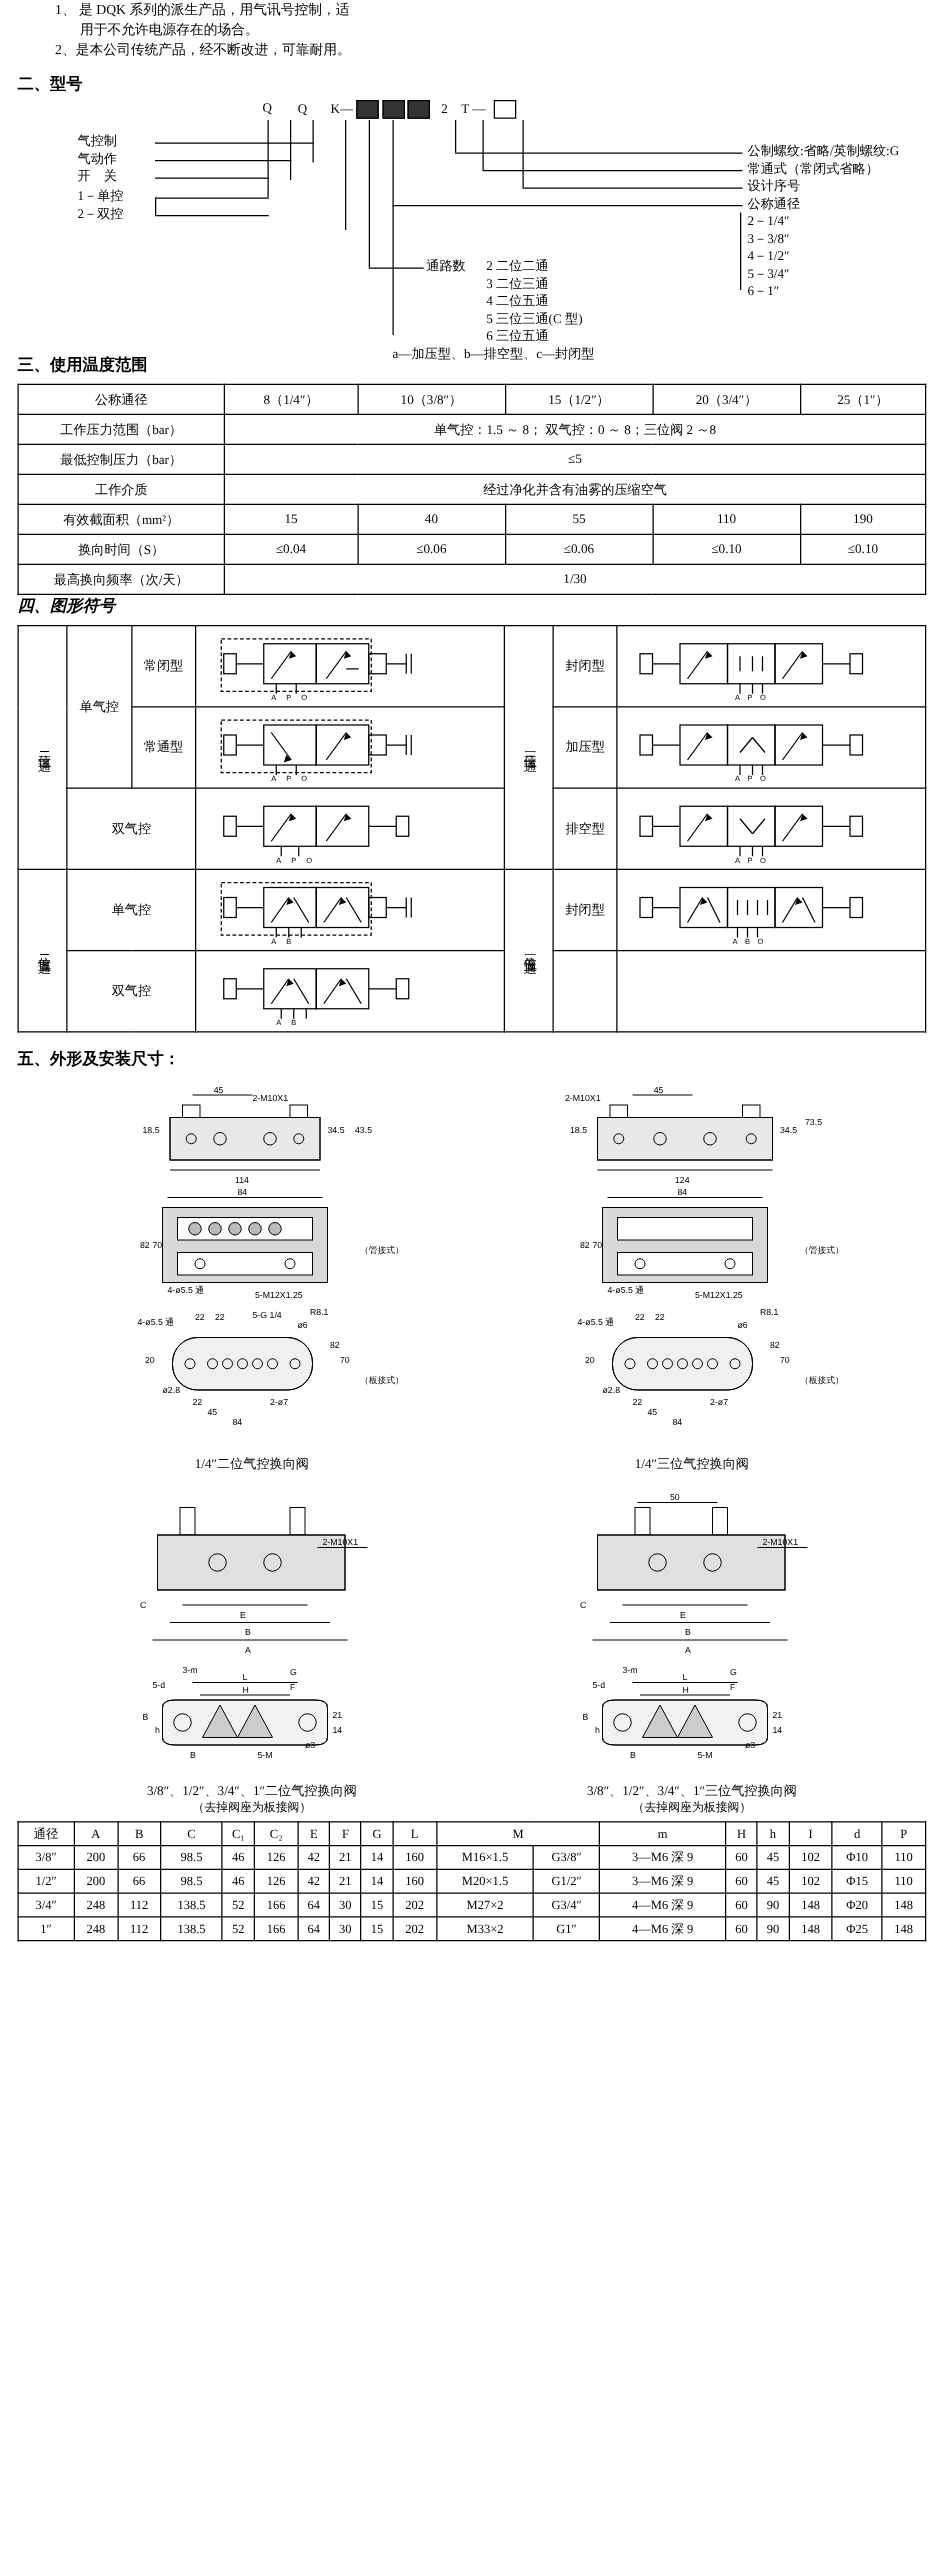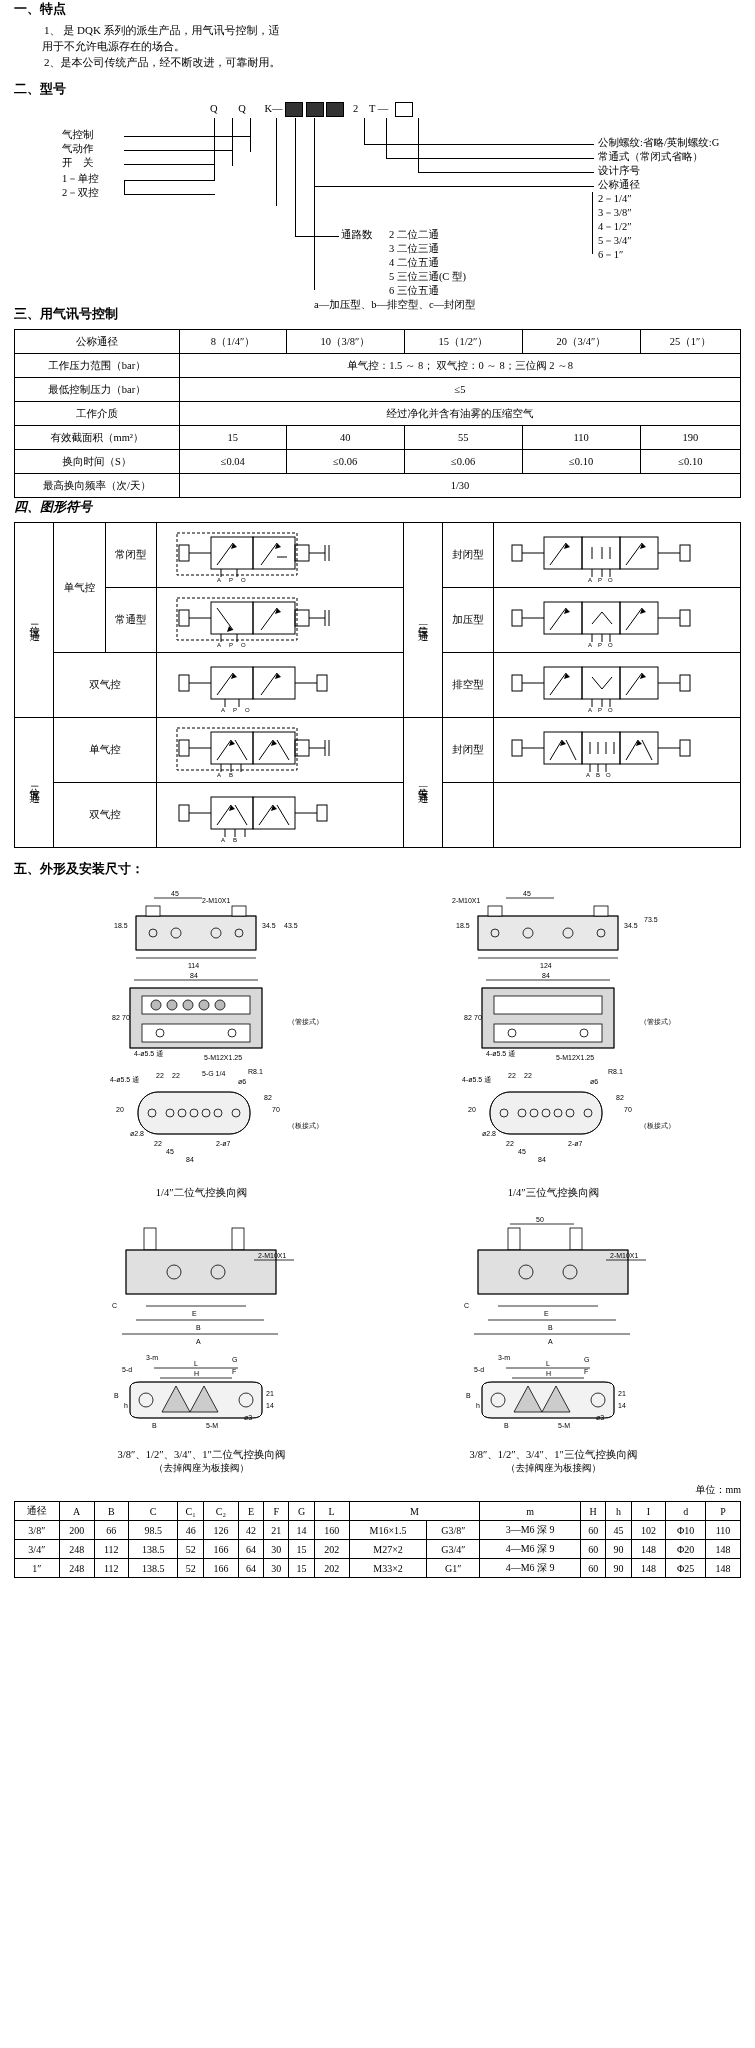--- a/index.html
+++ b/index.html
@@ -1,21 +1,21 @@
 <!DOCTYPE html>
 <html><head>
 <meta charset="utf-8">
 <style>
   html,body{margin:0;padding:0;background:#fff;}
   body{width:755px;font-family:"Liberation Serif",serif;color:#000;}
   .page{position:relative;width:755px;height:2048px;padding:0;box-sizing:border-box;}
   .sec-title{font-size:13px;font-weight:bold;margin:0 0 4px 14px;font-family:"Liberation Sans",sans-serif;}
   .blk{margin:0 14px;}
   .li{font-size:11px;line-height:16px;margin-left:30px;}
-  .li2{font-size:11px;line-height:16px;margin-left:28px;}
+  .li2{font-size:11px;line-height:16px;margin-left:50px;}
   table{border-collapse:collapse;}
   .spec{width:727px;margin:6px 14px 0 14px;font-size:10.5px;}
   .spec td{border:1px solid #000;text-align:center;padding:3px 2px;height:17px;}
   .spec td.h{width:160px;}
   .sym{width:727px;margin:6px 14px 0 14px;font-size:10.5px;}
   .sym td{border:1px solid #000;text-align:center;padding:2px;}
   .vtext{writing-mode:vertical-rl;text-orientation:upright;letter-spacing:2px;line-height:14px;}
   .dim{width:727px;margin:4px 14px 0 14px;font-size:10px;}
   .dim td,.dim th{border:1px solid #000;text-align:center;padding:2px 1px;font-weight:normal;}
   .unit{font-size:10px;text-align:right;margin:8px 14px 2px 0;}
@@ -28,23 +28,20 @@
   .figrow{display:flex;justify-content:center;margin:6px 14px 0 14px;}
   .figcell{width:352px;}
   .figcap{font-size:10.5px;text-align:center;margin-top:2px;}
   .figcap2{font-size:9.5px;text-align:center;}
 </style>
 </head>
 <body>
 
 <div class="page">
 
-  <div class="sec-title">
-    <span>一、</span><span>特点</span>
-  </div>
   <div class="blk">
     <div class="li">1、 是 DQK 系列的派生产品，用气讯号控制，适</div>
     <div class="li2">用于不允许电源存在的场合。</div>
     <div class="li">2、是本公司传统产品，经不断改进，可靠耐用。</div>
   </div>
 
   <div class="sec-title" style="margin-top:10px;">
     <span>二、</span><span>型号</span>
   </div>
 
@@ -106,21 +103,21 @@
     <div class="lbl" style="left:327px;top:126px;">通路数</div>
     <div class="lbl" style="left:375px;top:126px;">2 二位二通</div>
     <div class="lbl" style="left:375px;top:140px;">3 二位三通</div>
     <div class="lbl" style="left:375px;top:154px;">4 二位五通</div>
     <div class="lbl" style="left:375px;top:168px;">5 三位三通(C 型)</div>
     <div class="lbl" style="left:375px;top:182px;">6 三位五通</div>
     <div class="lbl" style="left:300px;top:196px;">a—加压型、b—排空型、c—封闭型</div>
   </div>
 
   <div class="sec-title" style="margin-top:18px;">
-    <span>三、</span><span>用气讯号控制</span>
+    <span>三、</span><span>使用温度范围</span>
   </div>
 
   <table class="spec">
     <tbody>
         <tr>
       <td class="h">公称通径</td>
       <td>8（1/4″）</td>
       <td>10（3/8″）</td>
       <td>15（1/2″）</td>
       <td>20（3/4″）</td>
@@ -629,21 +626,20 @@
           <text x="180" y="212" stroke="none" fill="#000">5-M</text>
           <text x="206" y="146" stroke="none" fill="#000">G</text>
           <text x="206" y="158" stroke="none" fill="#000">F</text>
         </g>
       </svg>
       <div class="figcap">3/8″、1/2″、3/4″、1″三位气控换向阀</div>
       <div class="figcap2">（去掉阀座为板接阀）</div>
     </div>
   </div>
 
-  <div class="unit">单位：mm</div>
 
   <table class="dim">
     <tbody>
         <tr>
       <th>通径</th>
       <th>A</th>
       <th>B</th>
       <th>C</th>
       <th>C₁</th>
       <th>C₂</th>
@@ -673,20 +669,40 @@
       <td>M16×1.5</td>
       <td>G3/8″</td>
       <td>3—M6 深 9</td>
       <td>60</td>
       <td>45</td>
       <td>102</td>
       <td>Φ10</td>
       <td>110</td>
     </tr>
     <tr>
+      <td>1/2″</td>
+      <td>200</td>
+      <td>66</td>
+      <td>98.5</td>
+      <td>46</td>
+      <td>126</td>
+      <td>42</td>
+      <td>21</td>
+      <td>14</td>
+      <td>160</td>
+      <td>M20×1.5</td>
+      <td>G1/2″</td>
+      <td>3—M6 深 9</td>
+      <td>60</td>
+      <td>45</td>
+      <td>102</td>
+      <td>Φ15</td>
+      <td>110</td>
+    </tr>
+    <tr>
       <td>3/4″</td>
       <td>248</td>
       <td>112</td>
       <td>138.5</td>
       <td>52</td>
       <td>166</td>
       <td>64</td>
       <td>30</td>
       <td>15</td>
       <td>202</td>

